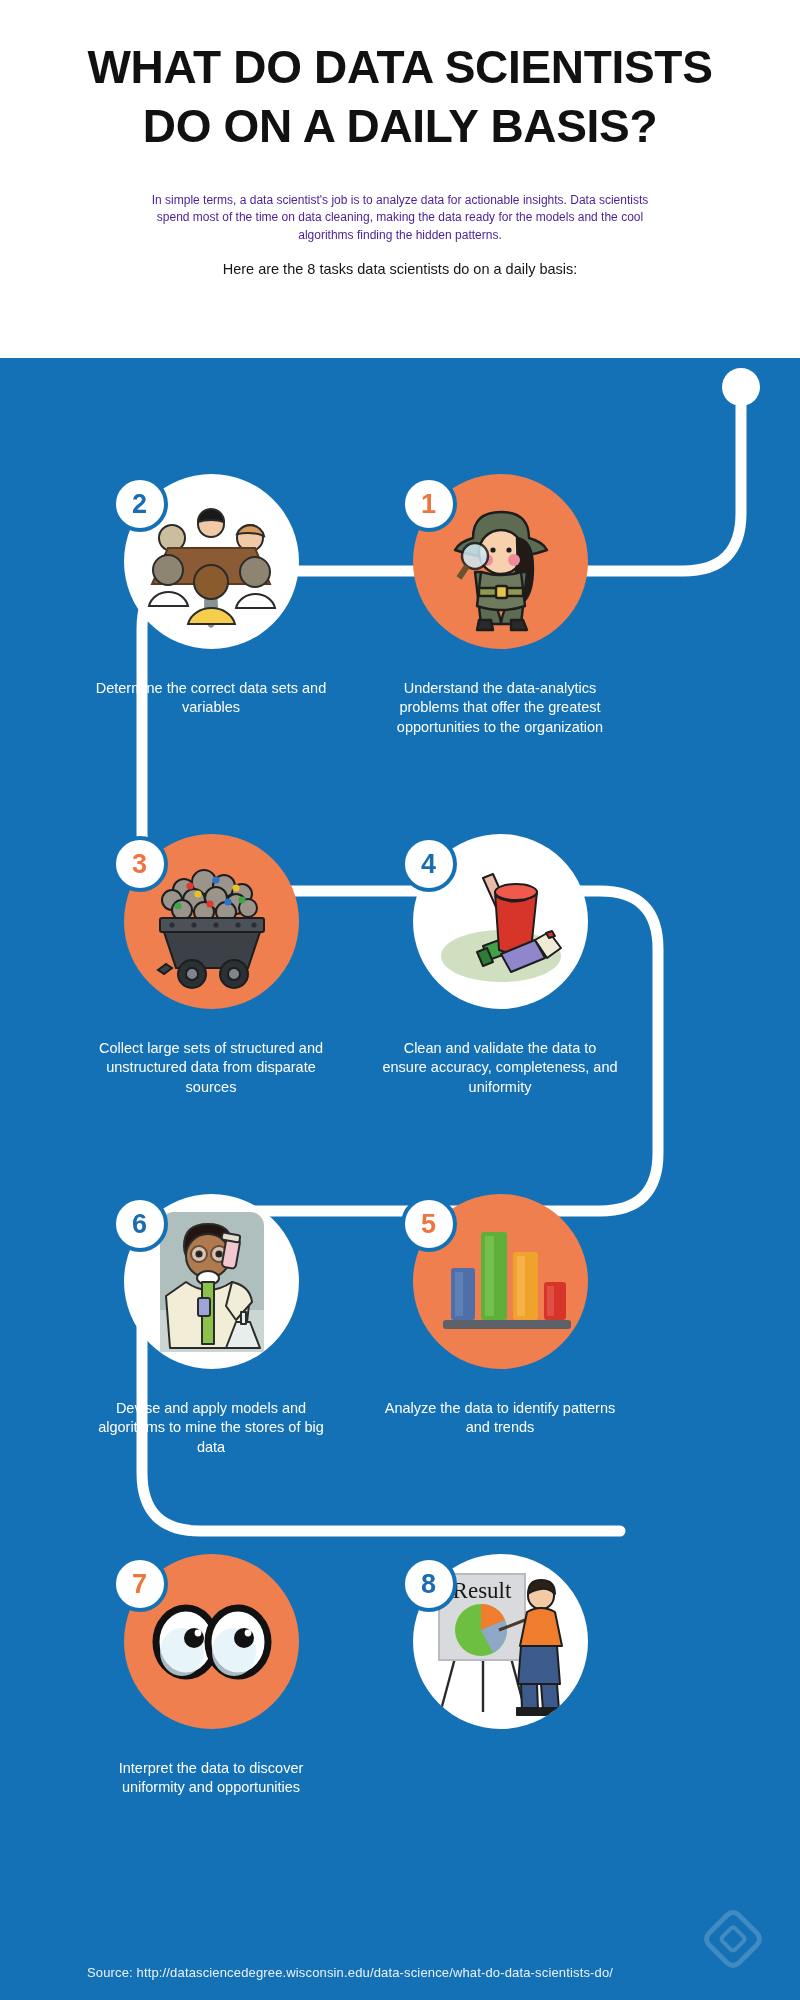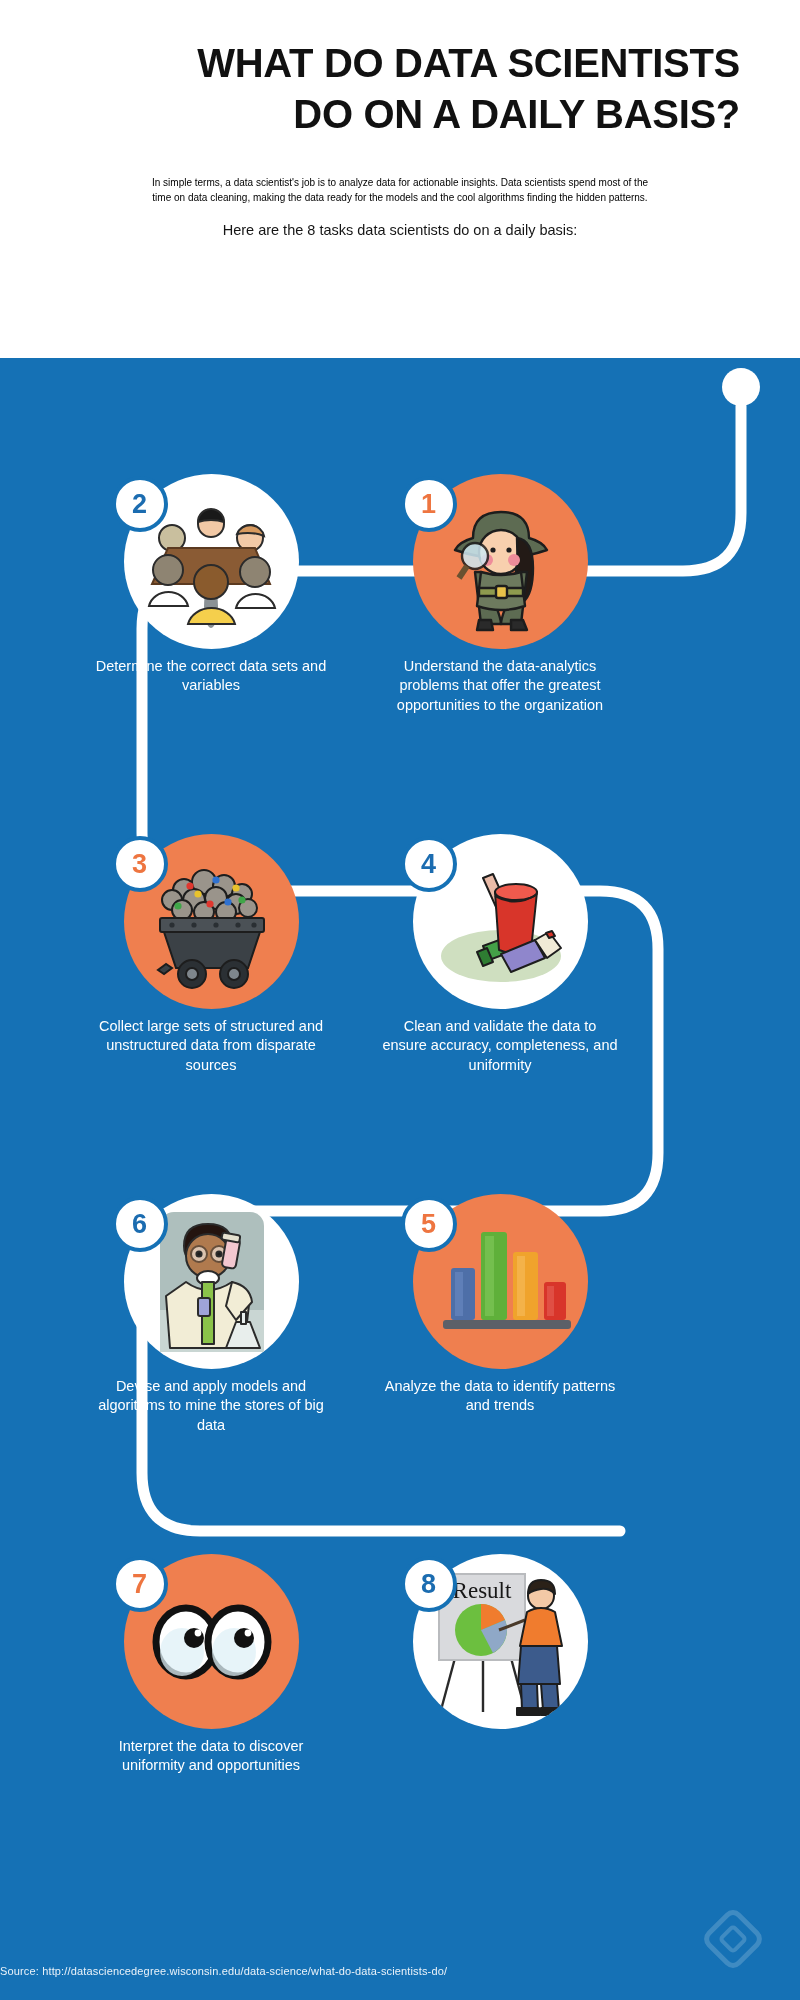--- a/index.html
+++ b/index.html
@@ -20,33 +20,33 @@
   
   #header {
     position: absolute;
     left: 0; top: 0;
     width: 800px; height: 358px;
     background: #ffffff;
     padding: 0 60px;
   }
   #title {
     margin-top: 38px;
-    text-align: right;
-    font-size: 40px;
+    text-align: center;
+    font-size: 46px;
     line-height: 1.28;
     font-weight: bold;
     color: #111111;
     letter-spacing: -0.3px;
   }
   #intro {
     margin-top: 36px;
     text-align: center;
-    font-size: 10px;
+    font-size: 12px;
     line-height: 1.47;
-    color: #000000;
+    color: #4c1d95;
     padding: 0 82px;
   }
   #lead {
     margin-top: 16px;
     text-align: center;
     font-size: 14.5px;
     color: #151515;
   }
 
   
@@ -101,38 +101,39 @@
     align-items: center;
     justify-content: center;
     font-size: 27px;
     font-weight: bold;
     z-index: 5;
   }
   .badge.num-blue { color: #1b6cb0; }
   .badge.num-orange { color: #ee7540; }
 
   .caption {
-    margin-top: 8px;
+    margin-top: 30px;
     text-align: center;
     color: #ffffff;
     font-size: 14.5px;
     line-height: 1.33;
     padding: 0 6px;
   }
 
   .art { width: 175px; height: 175px; display: block; }
 
   
   #source {
     position: absolute;
     left: 0;
     top: 1607px;
     width: 700px;
+    text-align: center;
     color: #eaf2f9;
-    font-size: 11px;
+    font-size: 13px;
     letter-spacing: 0.15px;
   }
   #watermark {
     position: absolute;
     right: 34px;
     bottom: 28px;
     width: 66px; height: 66px;
     opacity: 0.18;
     pointer-events: none;
   }

